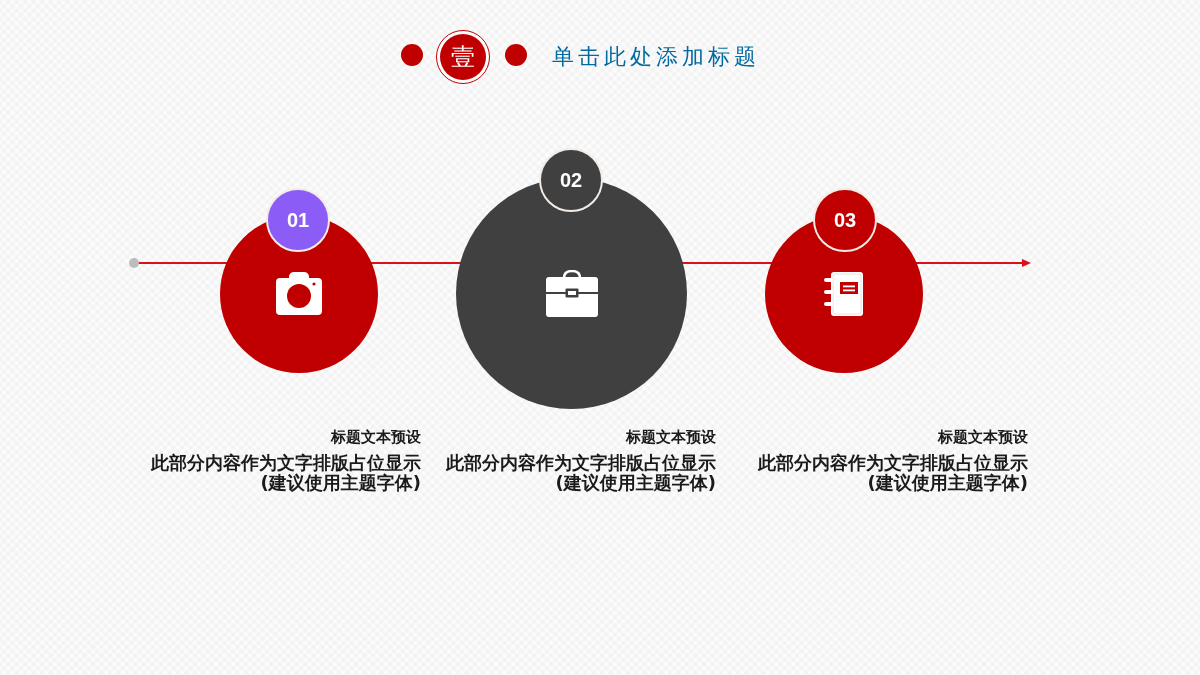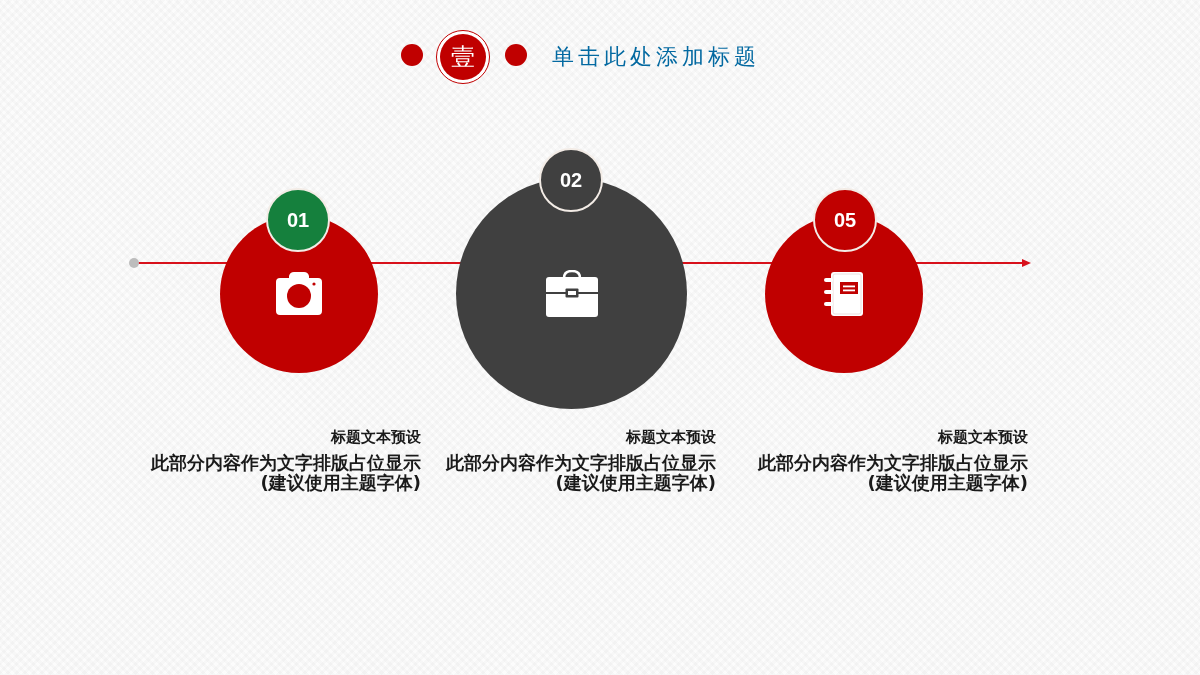--- a/index.html
+++ b/index.html
@@ -74,21 +74,21 @@
 
 <div class="circle" style="left:220px; top:215px; width:158px; height:158px; background:#c00000;">
   <span class="icon">
     <svg width="48" height="44" viewBox="0 0 48 44">
       <path d="M14 4 Q15 0 19 0 H29 Q33 0 34 4 V6 H43 Q47 6 47 10 V39 Q47 43 43 43 H5 Q1 43 1 39 V10 Q1 6 5 6 H14 Z" fill="#fff"></path>
       <circle cx="24" cy="24" r="12" fill="#c00000"></circle>
       <circle cx="39" cy="12" r="1.6" fill="#c00000"></circle>
     </svg>
   </span>
 </div>
-<div class="badge" style="left:266px; top:188px; background:#15803d;">01</div>
+<div class="badge" style="left:266px; top:188px; background:#8b5cf6;">01</div>
 
 <div class="circle" style="left:456px; top:178px; width:231px; height:231px; background:#404040;">
   <span class="icon">
     <svg width="54" height="48" viewBox="0 0 54 48">
       <path d="M19 8 Q19 1 27 1 Q35 1 35 8" fill="none" stroke="#fff" stroke-width="2.5"></path>
       <rect x="1" y="7" width="52" height="40" rx="3" fill="#fff"></rect>
       <rect x="1" y="22" width="52" height="2" fill="#404040"></rect>
       <rect x="20.5" y="18.5" width="13" height="9" rx="1" fill="#404040"></rect>
       <rect x="23" y="21" width="8" height="4" fill="#fff"></rect>
     </svg>
@@ -103,21 +103,21 @@
       <rect x="10" y="3" width="28" height="40" rx="2" fill="none" stroke="#e6d6d6" stroke-width="0.8"></rect>
       <rect x="1" y="7" width="9" height="4" rx="2" fill="#fff"></rect>
       <rect x="1" y="19" width="9" height="4" rx="2" fill="#fff"></rect>
       <rect x="1" y="31" width="9" height="4" rx="2" fill="#fff"></rect>
       <rect x="17" y="11" width="18" height="12" fill="#c00000"></rect>
       <rect x="20" y="14.5" width="12" height="1.8" fill="#fff"></rect>
       <rect x="20" y="18.5" width="12" height="1.8" fill="#fff"></rect>
     </svg>
   </span>
 </div>
-<div class="badge" style="left:813px; top:188px; background:#c00000;">05</div>
+<div class="badge" style="left:813px; top:188px; background:#c00000;">03</div>
 
 <div class="text-block" style="left:121px; top:427px;">
   <div class="text-title">标题文本预设</div>
   <div class="text-body">此部分内容作为文字排版占位显示</div>
   <div class="text-body">(建议使用主题字体)</div>
 </div>
 
 <div class="text-block" style="left:416px; top:427px;">
   <div class="text-title">标题文本预设</div>
   <div class="text-body">此部分内容作为文字排版占位显示</div>

